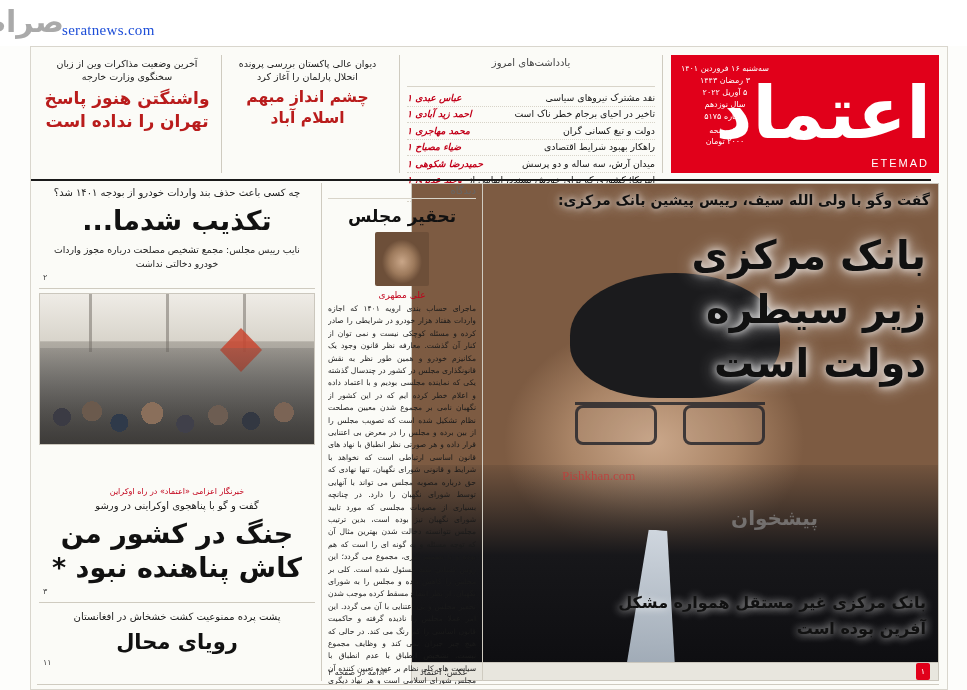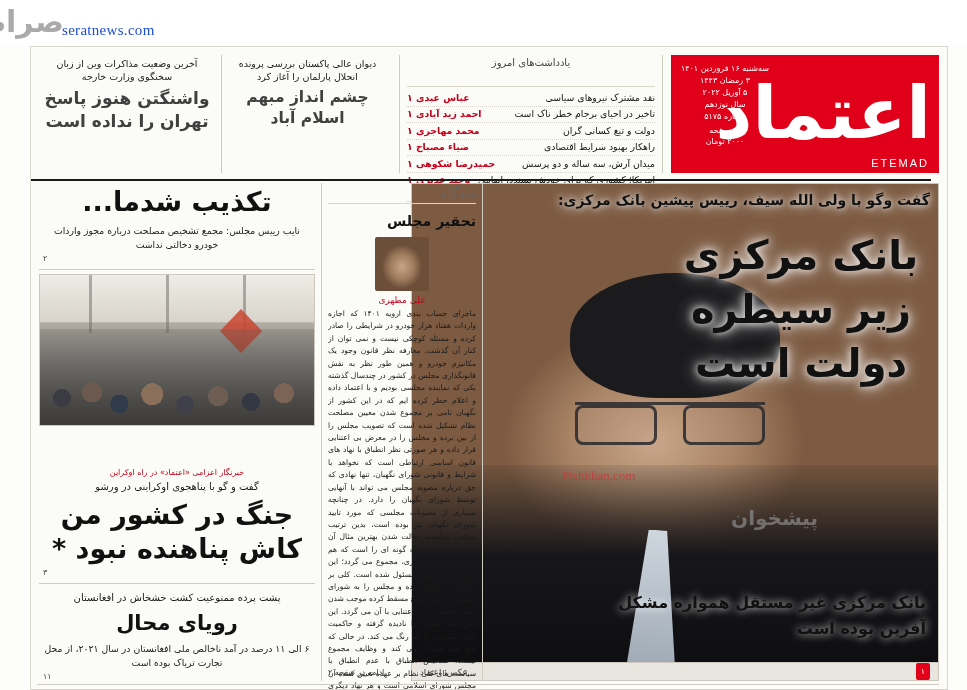--- a/index.html
+++ b/index.html
@@ -138,21 +138,21 @@
     font-size: 9.3px;
     line-height: 12.6px;
     color: #111;
     border-bottom: 1px dotted #d8d4c9;
     padding: 1.5px 0;
     display: flex;
     justify-content: space-between;
     gap: 4px;
   }
   .memo-item .t { flex: 1 1 auto; }
-  .memo-item .a { color: #c2001a; font-weight: bold; white-space: nowrap; }
+  .memo-item .a { color: #c2001a; font-weight: bold; white-space: nowrap; font-style: italic; }
 
   
   .teaser {
     position: absolute;
     top: 0;
     width: 172px; height: 118px;
     padding: 2px 6px;
     text-align: center;
   }
   .teaser-1 { right: 546px; border-left: 1px solid #cfcbc0; }
@@ -160,21 +160,21 @@
   .teaser-kicker {
     font-size: 9.5px;
     line-height: 13px;
     color: #1a1a1a;
     margin-bottom: 4px;
   }
   .teaser-title {
     font-size: 17px;
     line-height: 23px;
     font-weight: bold;
-    color: #404040;
+    color: #b91c1c;
     text-align: center;
   }
   .teaser-title.sm { font-size: 15.5px; line-height: 21px; }
 
   .masthead-rule {
     position: absolute;
     top: 124px; right: 8px;
     width: 902px; height: 2px;
     background: #1a1a1a;
   }
@@ -248,21 +248,21 @@
     text-shadow: 0 0 6px rgba(255,255,255,.9), 0 0 14px rgba(255,255,255,.9);
   }
   .lead-title {
     position: absolute;
     top: 44px; right: 12px;
     width: 250px;
     font-size: 40px;
     line-height: 54px;
     font-weight: bold;
     color: #111;
-    text-align: center;
+    text-align: right;
     text-shadow: 0 0 8px rgba(255,255,255,.95), 0 0 18px rgba(255,255,255,.85);
   }
   .lead-sub {
     position: absolute;
     bottom: 38px; right: 12px;
     width: 330px;
     font-size: 16px;
     line-height: 26px;
     font-weight: bold;
     color: #111;
@@ -307,30 +307,31 @@
   
   .opinion {
     position: absolute;
     top: 0; right: 456px;
     width: 162px; height: 498px;
     border-right: 1px solid #cfcbc0;
     border-left: 1px solid #cfcbc0;
     padding: 2px 6px;
   }
   .opinion-head {
-    font-size: 14px; color: #666;
+    font-size: 10px; color: #666;
     text-align: right;
     border-bottom: 1px solid #d8d4c9;
     padding-bottom: 2px;
   }
   .opinion-title {
     margin-top: 6px;
-    font-size: 14px;
+    font-size: 17px;
     line-height: 23px;
     font-weight: bold;
+    text-align: center;
     color: #111;
   }
   .opinion-author {
     font-size: 9px;
     color: #c2001a;
     text-align: center;
     margin-top: 2px;
   }
   .opinion-face {
     width: 54px; height: 54px;
@@ -548,20 +549,21 @@
         <div class="opinion-title">تحقیر مجلس</div>
         <div class="opinion-face"></div>
         <div class="opinion-author">علی مطهری</div>
         <div class="opinion-body">ماجرای حساب بندی ارویه ۱۴۰۱ که اجازه واردات هفتاد هزار خودرو در شرایطی را صادر کرده و مسئله کوچکی نیست و نمی توان از کنار آن گذشت. معارفه نظر قانون وجود یک مکانیزم خودرو و همین طور نظر به نقش قانونگذاری مجلس در کشور در چندسال گذشته یکی که نماینده مجلسی بودیم و با اعتماد داده و اعلام خطر کرده ایم که در این کشور از نگهبان نامی بر مجموع شدن معیین مصلحت نظام تشکیل شده است که تصویب مجلس را از بین برده و مجلس را در معرض بی اعتنایی قرار داده و هر صورتی نظر انطباق با نهاد های قانون اساسی ارتباطی است که نخواهد با شرایط و قانونی شورای نگهبان، تنها نهادی که حق درباره مصوبه مجلس می تواند با آنهایی توسط شورای نگهبان را دارد. در چنانچه بسیاری از مصوبات مجلسی که مورد تایید شورای نگهبان نیز بوده است، بدین ترتیب مجلس نتوانسته دخالت شدن بهترین مثال آن که توجه مسئله و به گونه ای را است که هم بوده و با تصمیم گیری، مجموع می گردد؛ این روش کسانی مثله مسئول شده است. کلی بر مجلس را کاهش داده و مجلس را به شورای نگهبان، از نظر انتفاع مسقط کرده موجب شدن تحقیر مجلس و بی اعتنایی با آن می گردد. این امر عملا مجلس را نادیده گرفته و حاکمیت قانون اساسی را کم رنگ می کند. در حالی که هیچ چیز جبران نمی کند و وظایف مجموع نیست. تشخیص انطباق با عدم انطباق با سیاست های کلی نظام بر عهده تعیین کننده آن مجلس شورای اسلامی است و هر نهاد دیگری که بتواند با صلاحیت خود را اعلام نماید و آنچه موجب شده است و با شورای نگهبان با اساسا مقاطع بررسی می گردد.</div>
         <div class="opinion-more">ادامه در صفحه ۲</div>
       </div>
 
       <div class="rail">
 
         <div>
+          <div class="rail-kicker">چه کسی باعث حذف بند واردات خودرو از بودجه ۱۴۰۱ شد؟</div>
           <div class="rail-title">تکذیب شدما...</div>
           <div class="rail-deck">نایب رییس مجلس: مجمع تشخیص مصلحت درباره مجوز واردات خودرو دخالتی نداشت</div>
           <div class="rail-pg">۲</div>
         </div>
 
         <div class="hr"></div>
 
         <div class="rail-photo">
           <div class="tent"></div>
           <div class="beam" style="left:18%"></div>
@@ -576,21 +578,20 @@
           <div class="rail-kicker">گفت و گو با پناهجوی اوکراینی در ورشو</div>
           <div class="rail-title">جنگ در کشور من کاش پناهنده نبود *</div>
           <div class="rail-pg">۳</div>
         </div>
 
         <div class="hr"></div>
 
         <div>
           <div class="rail-kicker">پشت پرده ممنوعیت کشت خشخاش در افغانستان</div>
           <div class="rail-title sm">رویای محال</div>
-          <div class="rail-deck">۶ الی ۱۱ درصد در آمد ناخالص ملی افغانستان در سال ۲۰۲۱، از محل تجارت تریاک بوده است</div>
           <div class="rail-pg">۱۱</div>
         </div>
 
       </div>
     </div>
 
     <div class="footer-rule"></div>
   </div>
 </div>
 

